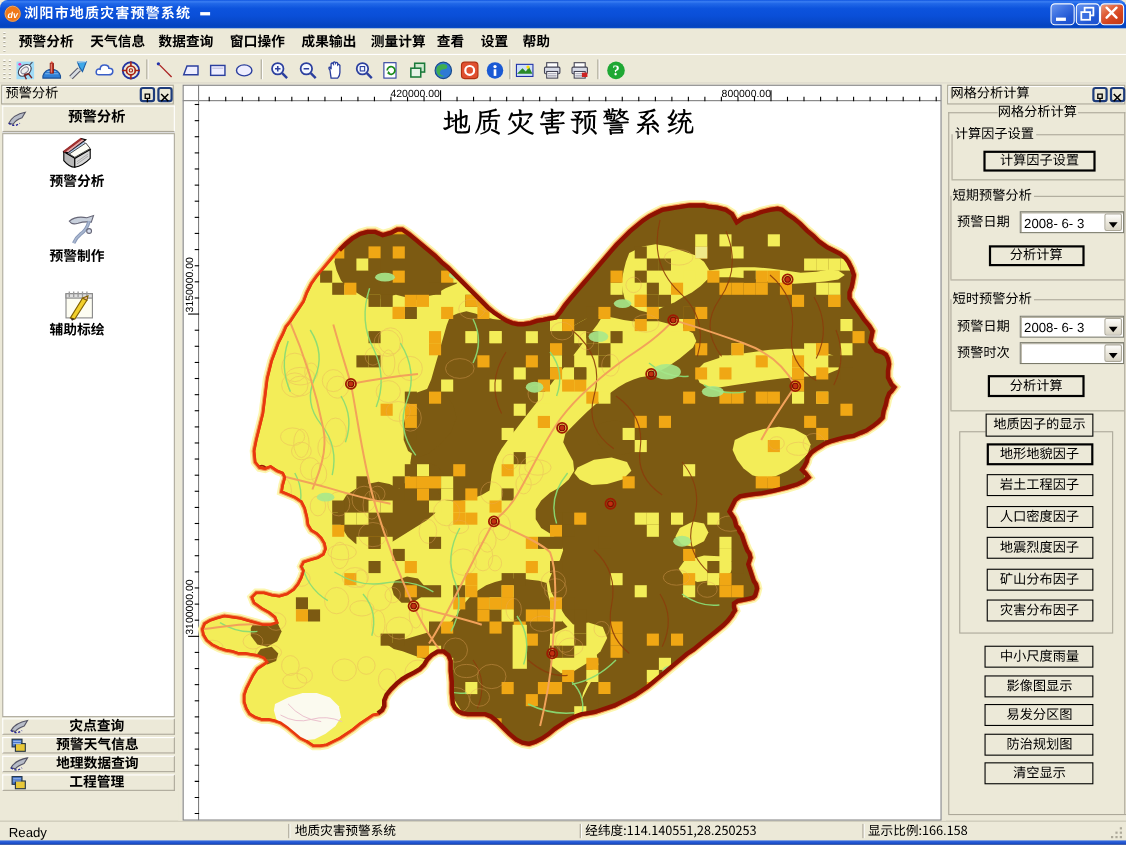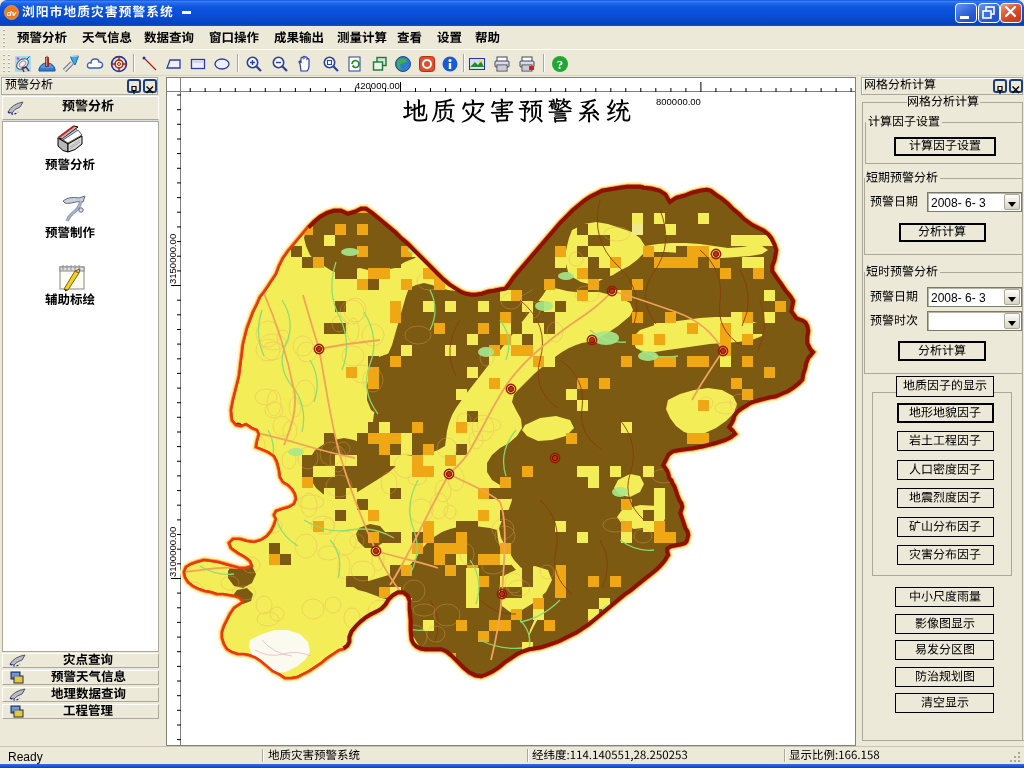--- a/index.html
+++ b/index.html
@@ -475,21 +475,21 @@
       <path d="M566.0 11 V15" stroke="#000" stroke-width="1"></path>
       <path d="M581.0 11 V15" stroke="#000" stroke-width="1"></path>
       <path d="M596.0 11 V15" stroke="#000" stroke-width="1"></path>
       <path d="M611.0 11 V15" stroke="#000" stroke-width="1"></path>
       <path d="M626.0 11 V15" stroke="#000" stroke-width="1"></path>
       <path d="M641.1 11 V15" stroke="#000" stroke-width="1"></path>
       <path d="M656.1 11 V15" stroke="#000" stroke-width="1"></path>
       <path d="M671.1 11 V15" stroke="#000" stroke-width="1"></path>
     </svg>
 <div class="lat abs" style="left:355px;top:80px;font-size:9.5px">420000.00</div>
-<div class="lat abs" style="left:656px;top:96px;font-size:9.5px">800000.00</div>
+<div class="lat abs" style="left:656px;top:80px;font-size:9.5px">800000.00</div>
 <svg class="t" style="left:166px;top:91px" width="15" height="655">
       <path d="M11 4.0 H15" stroke="#000" stroke-width="1"></path>
       <path d="M11 18.7 H15" stroke="#000" stroke-width="1"></path>
       <path d="M11 33.3 H15" stroke="#000" stroke-width="1"></path>
       <path d="M11 48.0 H15" stroke="#000" stroke-width="1"></path>
       <path d="M11 62.6 H15" stroke="#000" stroke-width="1"></path>
       <path d="M11 77.3 H15" stroke="#000" stroke-width="1"></path>
       <path d="M11 91.9 H15" stroke="#000" stroke-width="1"></path>
       <path d="M11 106.6 H15" stroke="#000" stroke-width="1"></path>
       <path d="M11 121.2 H15" stroke="#000" stroke-width="1"></path>

